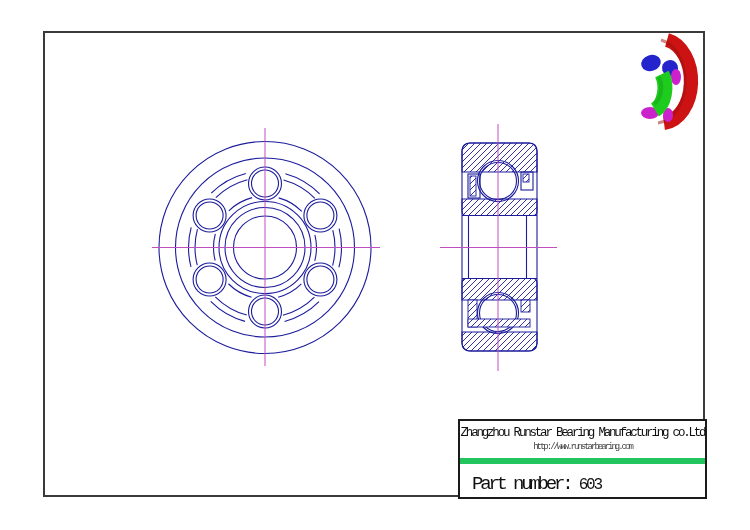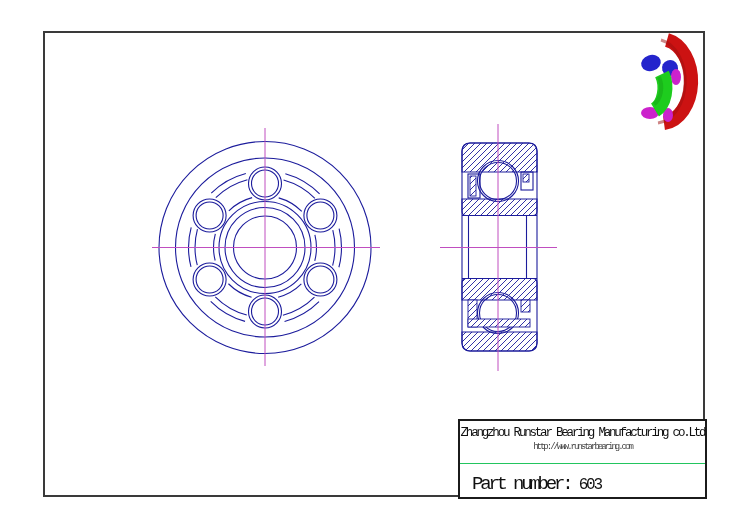--- a/index.html
+++ b/index.html
@@ -6,21 +6,21 @@
   body{width:750px;height:530px;position:relative;overflow:hidden;
        font-family:"Liberation Mono", monospace;}
   .stage{position:absolute;left:0;top:0;width:750px;height:530px;}
   .frame{position:absolute;left:43px;top:31px;width:662px;height:466px;
          border:2px solid #3a3a3a;box-sizing:border-box;}
   svg.drawing{position:absolute;left:0;top:0;}
   .ln{fill:none;stroke:#1c1c9c;stroke-width:1.1;}
   .cl{stroke:#c04ec0;stroke-width:1;}
   .tb{position:absolute;left:458px;top:419px;width:249px;height:80px;
       border:2px solid #1b1b1b;box-sizing:border-box;background:#fff;}
-  .tb-top{height:38px;border-bottom:1px solid #22c55e;box-sizing:border-box;
+  .tb-top{height:38px;border-bottom:6px solid #22c55e;box-sizing:border-box;
           text-align:center;}
   .tb-company{display:block;margin-top:5px;font-size:12.5px;letter-spacing:-2.2px;
               color:#111;white-space:nowrap;}
   .tb-url{display:block;margin-top:2px;font-size:9px;letter-spacing:-2px;
           color:#444;white-space:nowrap;}
   .tb-part{display:block;margin-top:9px;margin-left:12px;font-size:19px;
            letter-spacing:-3.2px;color:#111;white-space:nowrap;}
   .tb-part .num{font-size:16px;letter-spacing:-2.2px;}
 </style>
 </head>

